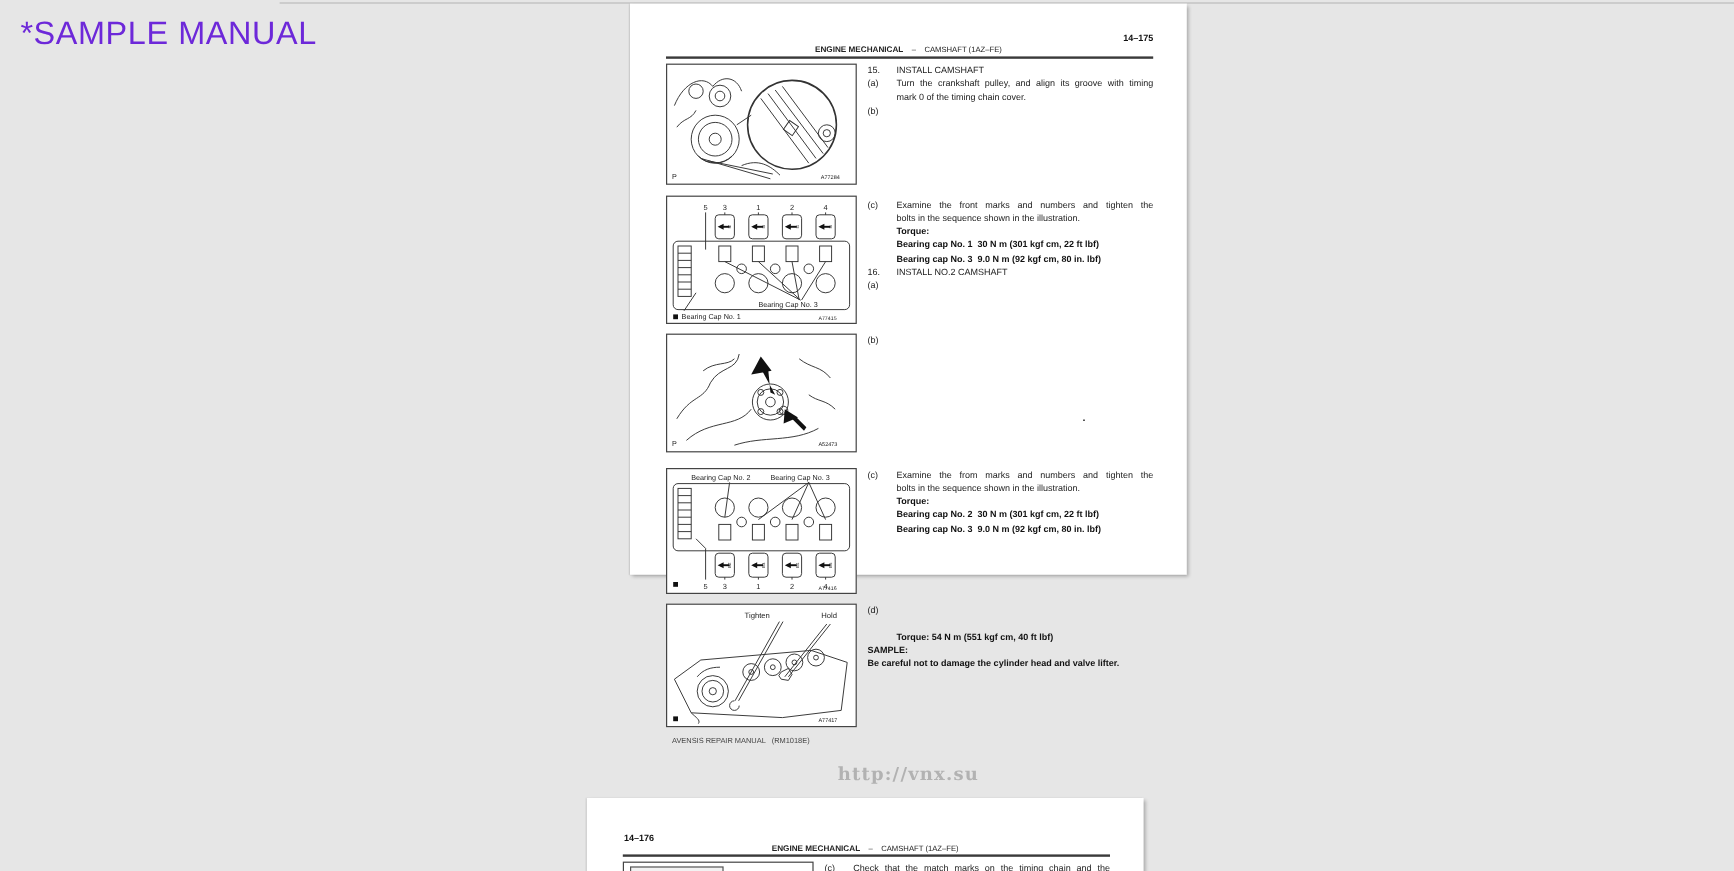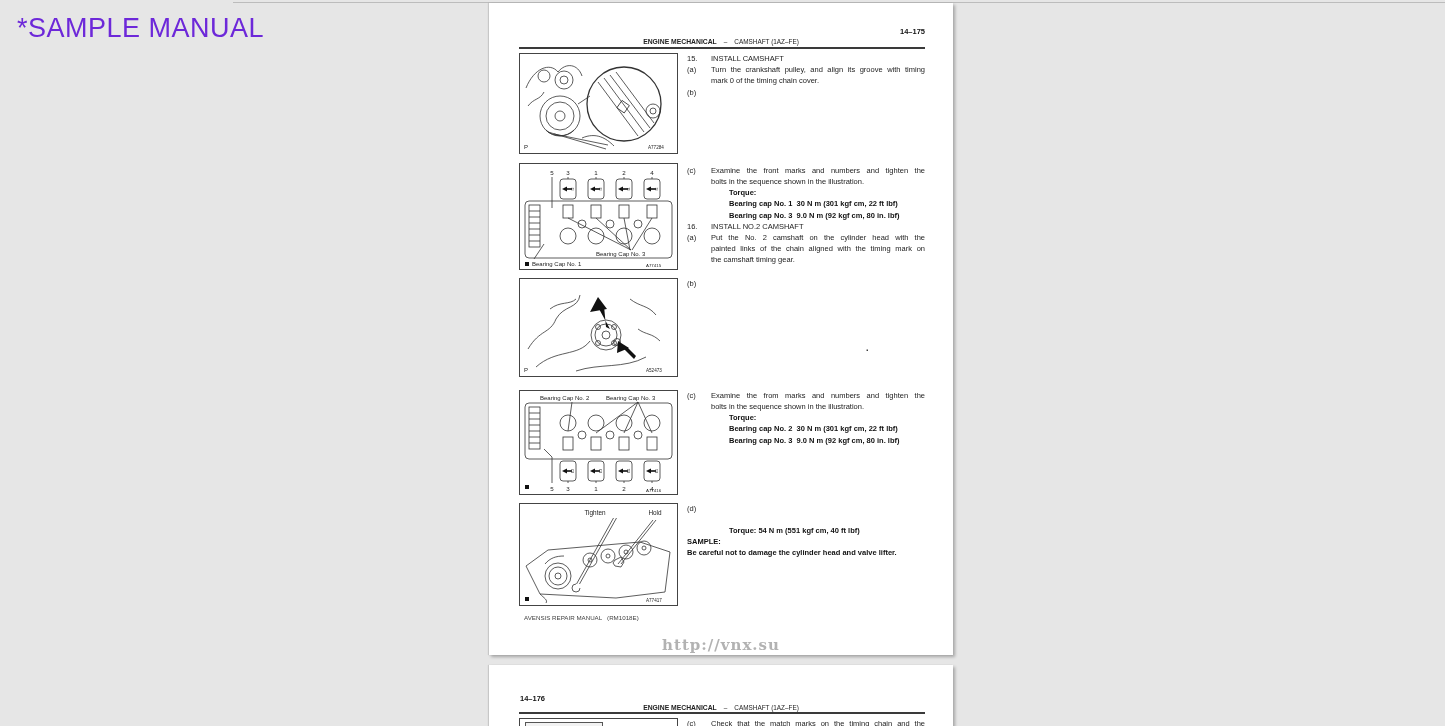--- a/index.html
+++ b/index.html
@@ -14,21 +14,21 @@
     font-size:27px;letter-spacing:.5px;color:#6d28d9;
   }
   #viewer{
     position:absolute;left:233px;top:2px;width:1212px;height:724px;
     border-top:1px solid #bcbcbc;
   }
   .page{
     position:absolute;left:256px;width:464px;background:#ffffff;
     box-shadow:2px 2px 3px rgba(0,0,0,.28), -1px 0 1px rgba(0,0,0,.12);
   }
-  .page1{top:0;height:652px;}
+  .page1{top:0;height:476px;margin-left:36px;}
   .page2{top:662px;height:64px;overflow:hidden;}
   .pagenum{position:absolute;font-weight:bold;font-size:7.5px;color:#111;}
   .page1 .pagenum{right:28px;top:24px;}
   .page2 .pagenum{left:31px;top:29px;}
   .hdr{position:absolute;left:0;width:100%;text-align:center;font-size:6.4px;color:#222;white-space:nowrap;}
   .page1 .hdr{top:35px;}
   .page2 .hdr{top:39px;}
   .hdr .sec{font-weight:bold;font-size:6.8px;}
   .hdr .sep{margin:0 7px;color:#333;}
   .rule{position:absolute;left:30px;right:28px;height:2px;background:#3a3a3a;}
@@ -39,21 +39,21 @@
     box-sizing:border-box;
   }
   .fig svg{display:block;}
   .fig text{font-family:"Liberation Sans", sans-serif;fill:#1c1c1c;}
   .block{position:absolute;left:198px;width:238px;font-size:7.5px;line-height:11px;}
   .block .lbl{position:absolute;left:0;top:0;}
   .block .txt{margin-left:24px;width:214px;}
   .jline{text-align:justify;text-align-last:justify;}
   .lastline{text-align:left;}
   .bold{font-weight:normal;}
-  .tline{position:absolute;left:240px;font-size:7.5px;line-height:11px;font-weight:bold;white-space:pre;color:#111;}
+  .tline{position:absolute;left:222px;font-size:7.5px;line-height:11px;font-weight:bold;white-space:pre;color:#111;}
   .nline{position:absolute;left:198px;width:240px;font-size:7.5px;line-height:11px;font-weight:bold;color:#111;}
   .stray-dot{position:absolute;left:377px;top:340px;font-size:9px;font-weight:bold;color:#222;}
   .footer{position:absolute;left:35px;top:611px;font-size:6.2px;color:#444;white-space:pre;}
   .watermark{
     position:absolute;left:0;width:100%;top:633px;text-align:center;
     font-family:"DejaVu Serif", serif;font-weight:bold;font-size:15px;
     color:#b2b2b2;letter-spacing:1px;
   }
   .p2fig{position:absolute;left:30px;top:53px;width:159px;height:40px;border:1px solid #444;box-sizing:border-box;}
   .p2fig .inner{position:absolute;left:5px;top:3px;width:76px;height:22px;border:1px solid #555;background:#f2f2f2;}
@@ -310,25 +310,20 @@
     <div class="tline" style="top:195px;">Bearing cap No. 1  30 N m (301 kgf cm, 22 ft lbf)</div>
     <div class="tline" style="top:207px;">Bearing cap No. 3  9.0 N m (92 kgf cm, 80 in. lbf)</div>
 
     <div class="block bold" style="top:218px;">
       <span class="lbl">16.</span>
       <div class="txt lastline">INSTALL NO.2 CAMSHAFT</div>
     </div>
 
     <div class="block" style="top:229px;">
       <span class="lbl">(a)</span>
-      <div class="txt">
-        <div class="jline">Put the No. 2 camshaft on the cylinder head with the</div>
-        <div class="jline">painted links of the chain aligned with the timing mark on</div>
-        <div class="lastline">the camshaft timing gear.</div>
-      </div>
     </div>
 
     <div class="block" style="top:275px;">
       <span class="lbl">(b)</span>
     </div>
 
     <div class="stray-dot">.</div>
 
     <div class="block" style="top:387px;">
       <span class="lbl">(c)</span>

